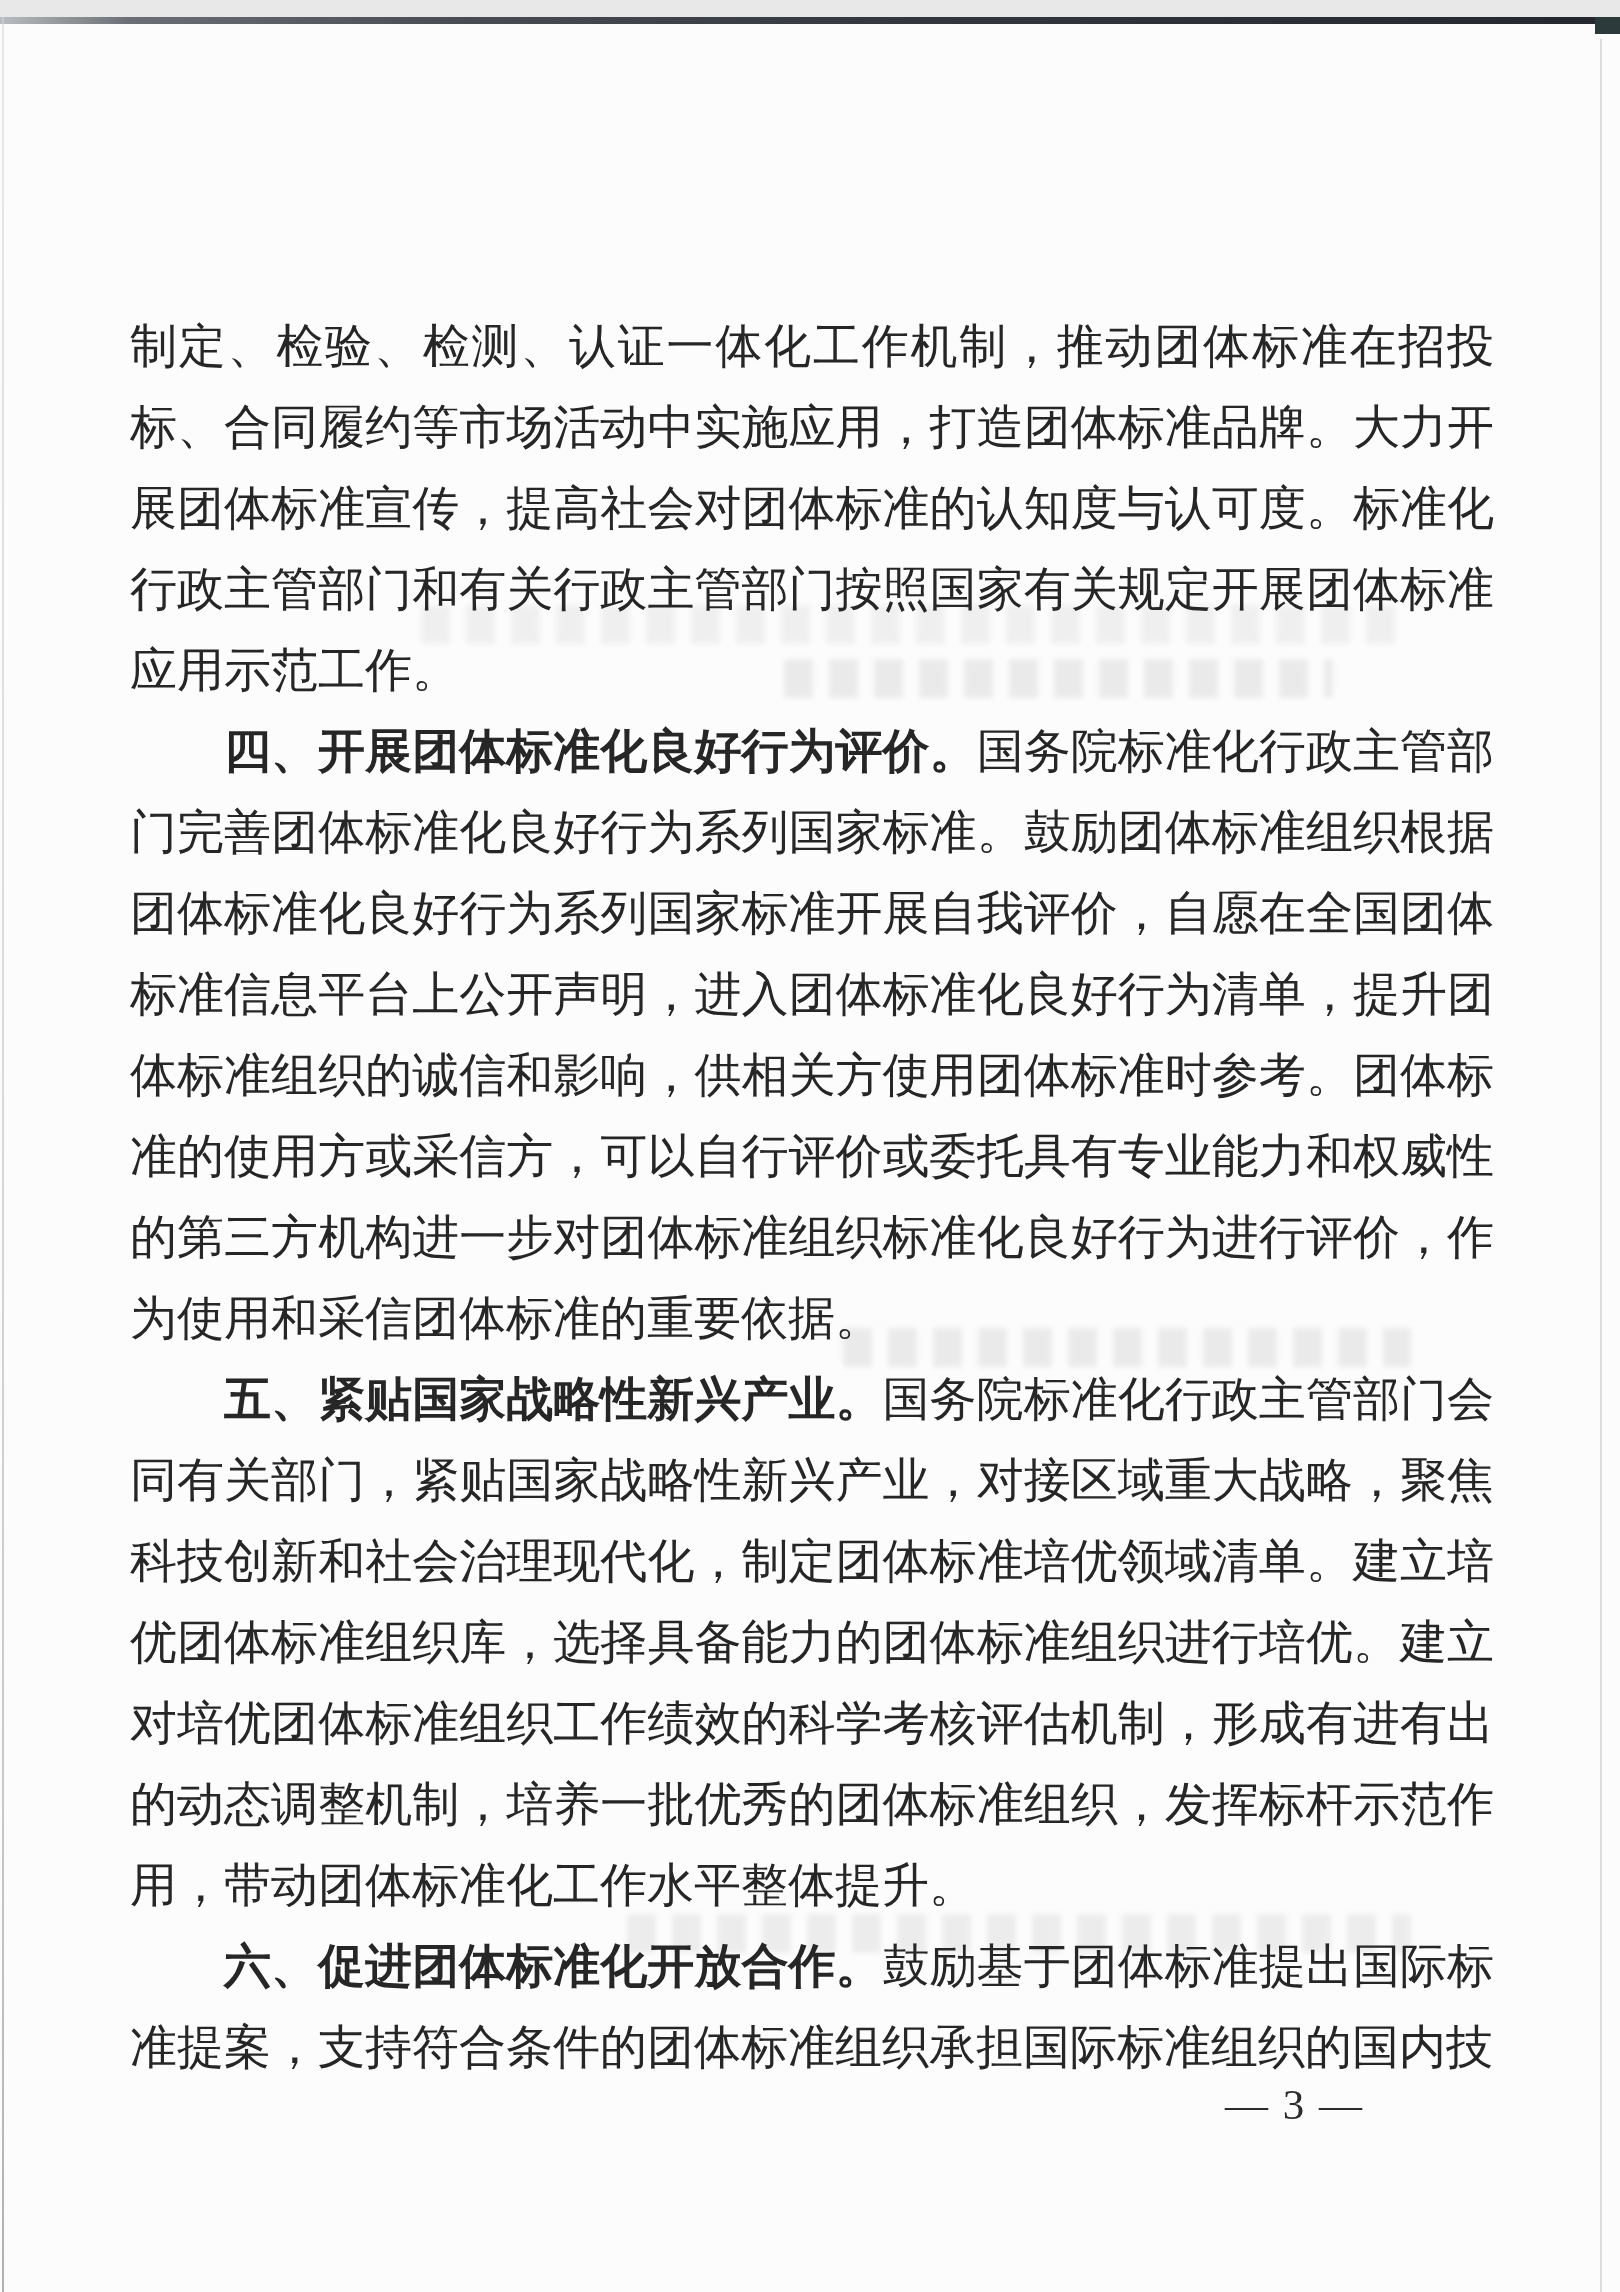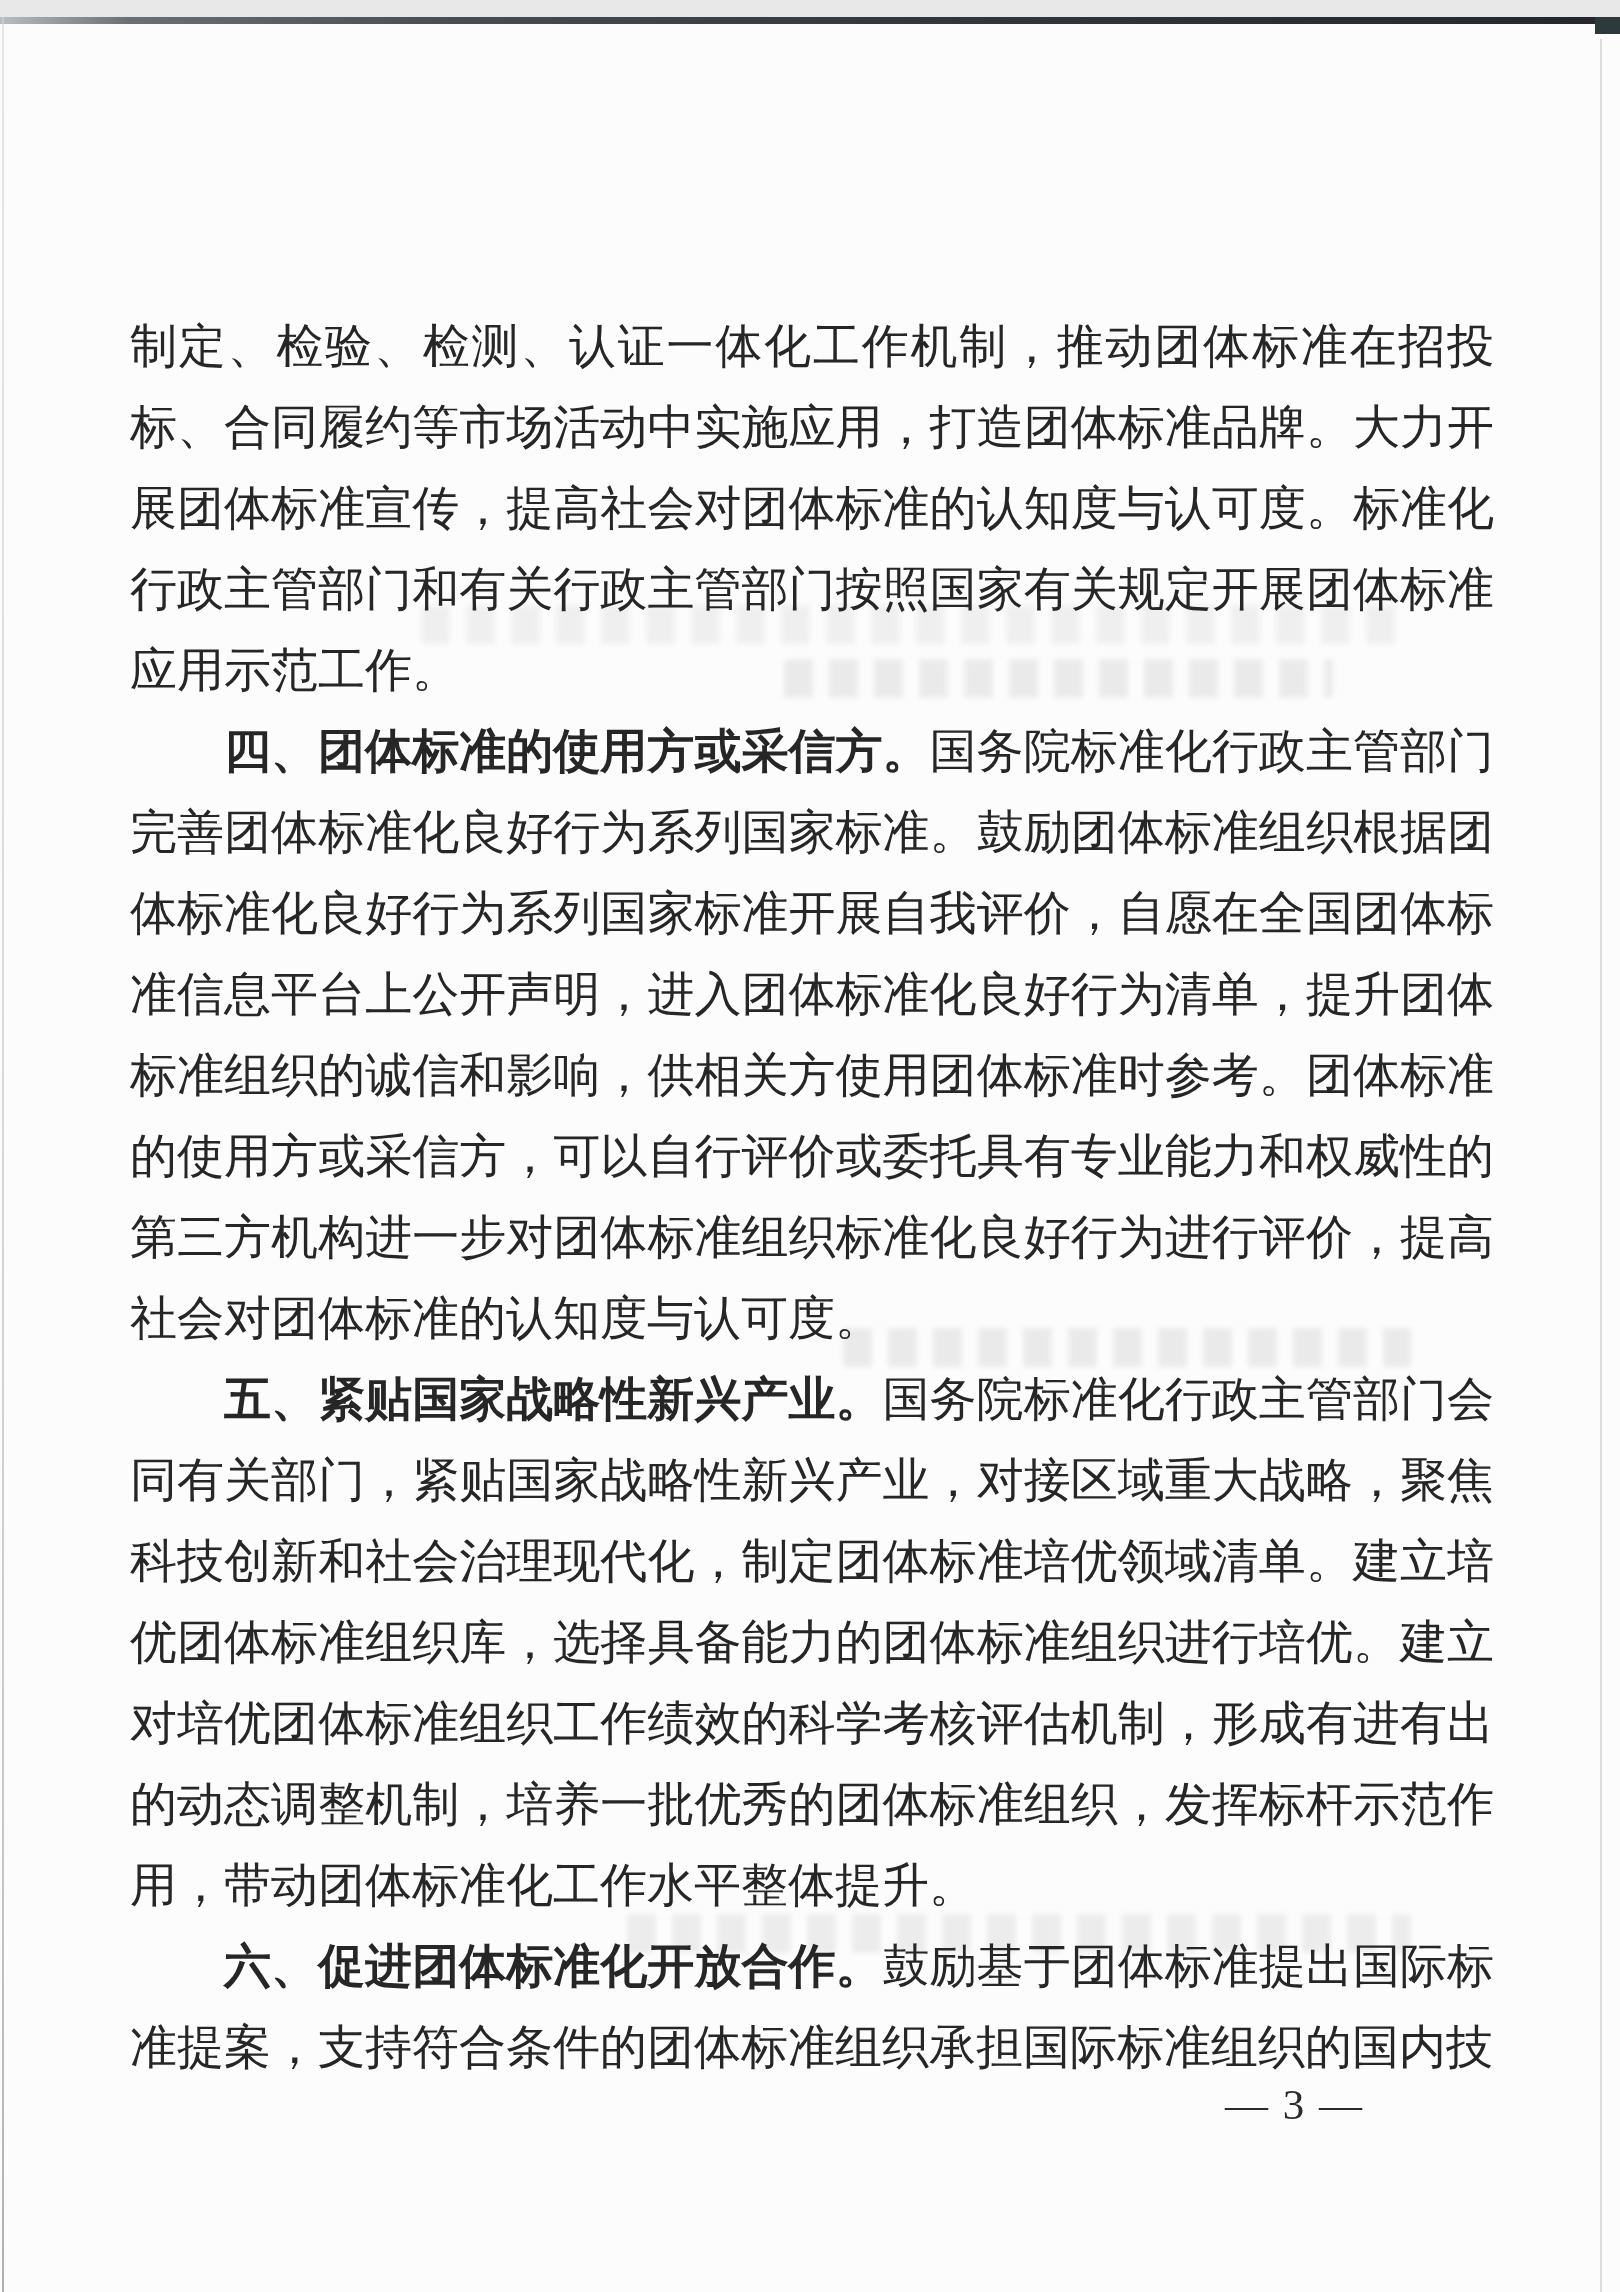--- a/index.html
+++ b/index.html
@@ -71,21 +71,21 @@
   <div class="scan-left-line"></div>
 
   <div class="bleed bleed1"></div>
   <div class="bleed bleed2"></div>
   <div class="bleed bleed3"></div>
   <div class="bleed bleed4"></div>
 
   <div class="content">
     <p><span>制定、检验、检测、认证一体化工作机制，推动团体标准在招投标、合同履约等市场活动中实施应用，打造团体标准品牌。大力开展团体标准宣传，提高社会对团体标准的认知度与认可度。标准化行政主管部门和有关行政主管部门按照国家有关规定开展团体标准应用示范工作。</span></p>
 
-    <p class="indent"><span class="lead">四、团体标准的使用方或采信方。</span><span>国务院标准化行政主管部门完善团体标准化良好行为系列国家标准。鼓励团体标准组织根据团体标准化良好行为系列国家标准开展自我评价，自愿在全国团体标准信息平台上公开声明，进入团体标准化良好行为清单，提升团体标准组织的诚信和影响，供相关方使用团体标准时参考。团体标准的使用方或采信方，可以自行评价或委托具有专业能力和权威性的第三方机构进一步对团体标准组织标准化良好行为进行评价，提高社会对团体标准的认知度与认可度。</span></p>
+    <p class="indent"><span class="lead">四、开展团体标准化良好行为评价。</span><span>国务院标准化行政主管部门完善团体标准化良好行为系列国家标准。鼓励团体标准组织根据团体标准化良好行为系列国家标准开展自我评价，自愿在全国团体标准信息平台上公开声明，进入团体标准化良好行为清单，提升团体标准组织的诚信和影响，供相关方使用团体标准时参考。团体标准的使用方或采信方，可以自行评价或委托具有专业能力和权威性的第三方机构进一步对团体标准组织标准化良好行为进行评价，作为使用和采信团体标准的重要依据。</span></p>
 
     <p class="indent"><span class="lead">五、紧贴国家战略性新兴产业。</span><span>国务院标准化行政主管部门会同有关部门，紧贴国家战略性新兴产业，对接区域重大战略，聚焦科技创新和社会治理现代化，制定团体标准培优领域清单。建立培优团体标准组织库，选择具备能力的团体标准组织进行培优。建立对培优团体标准组织工作绩效的科学考核评估机制，形成有进有出的动态调整机制，培养一批优秀的团体标准组织，发挥标杆示范作用，带动团体标准化工作水平整体提升。</span></p>
 
     <p class="indent"><span class="lead">六、促进团体标准化开放合作。</span><span>鼓励基于团体标准提出国际标准提案，支持符合条件的团体标准组织承担国际标准组织的国内技</span></p>
   </div>
 
   <div class="footer">— 3 —</div>
 
 </div>
 

